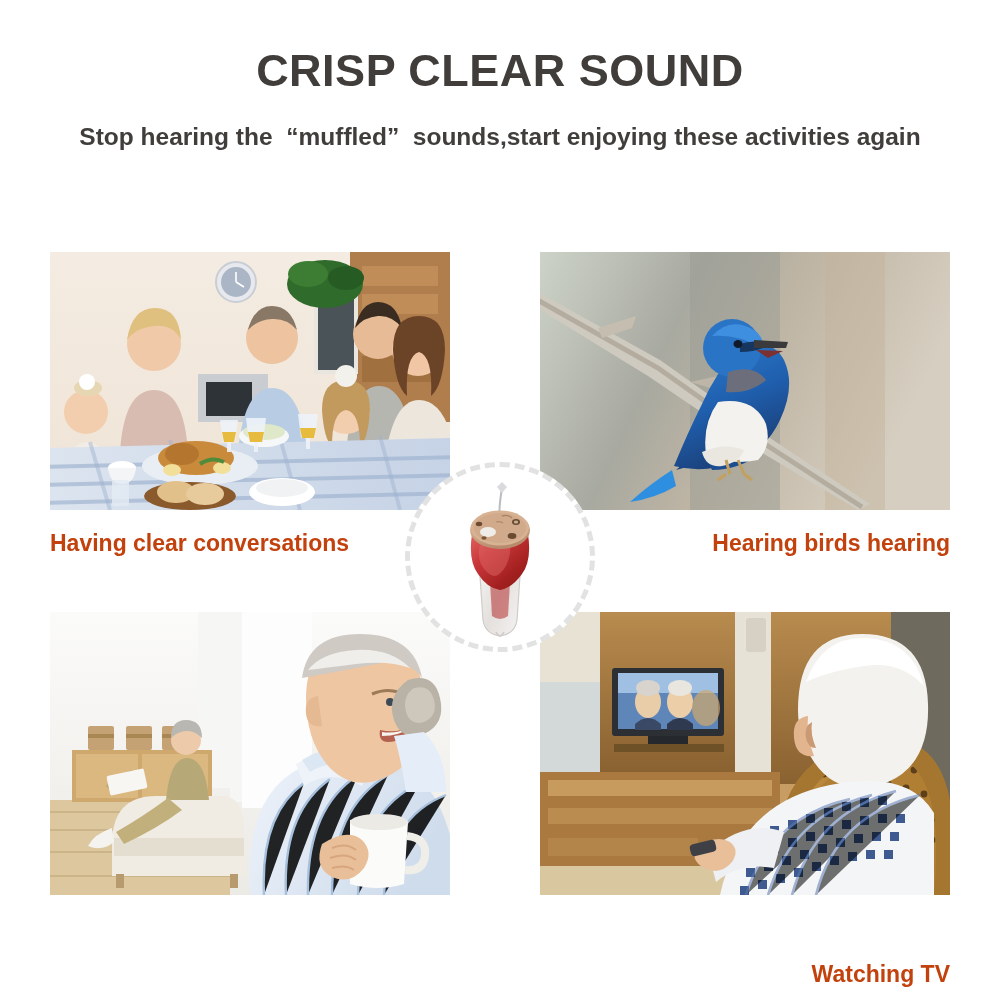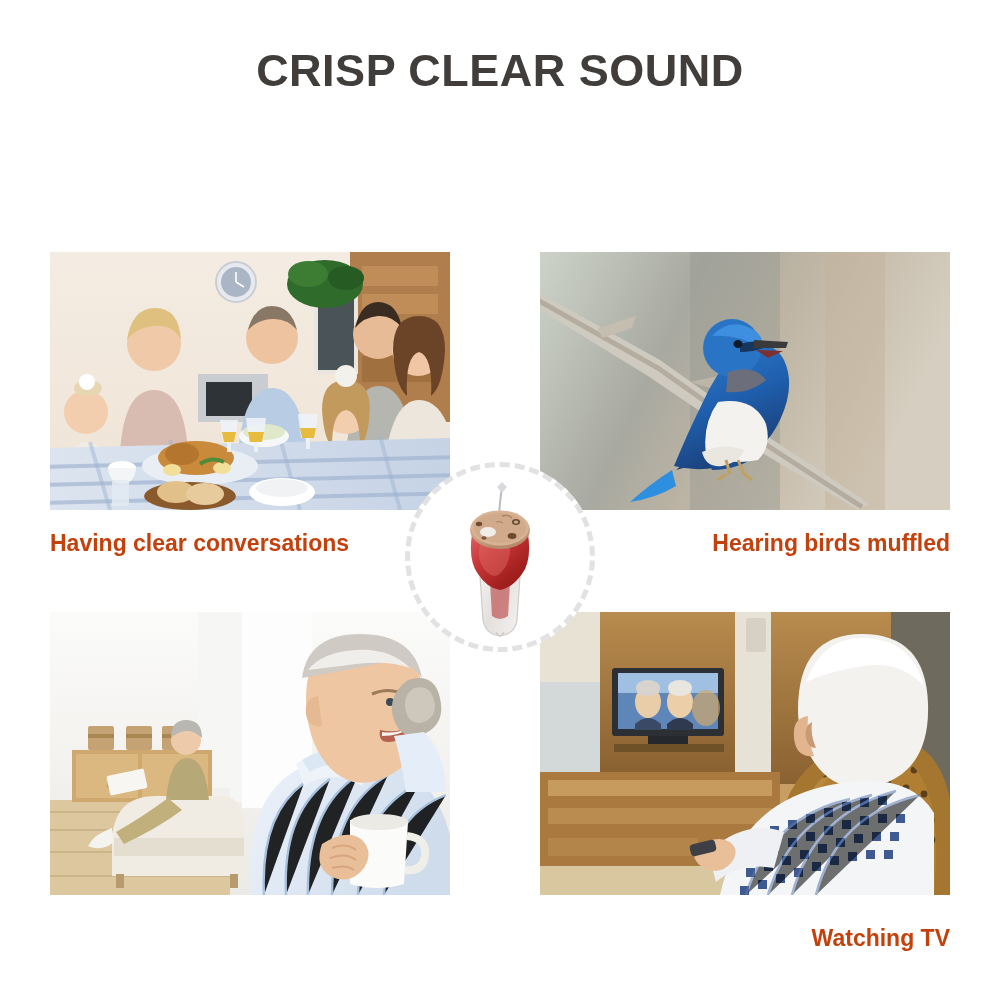--- a/index.html
+++ b/index.html
@@ -59,21 +59,21 @@
   .caption {
     position: absolute;
     font-size: 23px;
     font-weight: bold;
     color: #c2410c;
     white-space: nowrap;
   }
   .cap-tl { left: 50px;  top: 530px; text-align: left; }
   .cap-tr { right: 50px; top: 530px; text-align: right; }
   .cap-bl { left: 50px;  top: 913px; text-align: left; }
-  .cap-br { right: 50px; top: 925px; text-align: center; }
+  .cap-br { right: 50px; top: 961px; text-align: center; }
 
   
   .badge {
     position: absolute;
     left: 405px;
     top: 462px;
     width: 190px;
     height: 190px;
     border-radius: 50%;
     background: #ffffff;
@@ -90,20 +90,21 @@
 
   
   .scene { position: absolute; inset: 0; }
 </style>
 </head>
 <body>
 
 <div class="page">
 
   <div class="headline">CRISP CLEAR SOUND</div>
+  <div class="subhead">Stop hearing the  “muffled”  sounds,start enjoying these activities again</div>
 
   <div class="cell cell-tl">
     <div class="photo" style="width:100%;height:100%">
       <svg class="scene" viewBox="0 0 400 258" preserveAspectRatio="none">
         <defs>
           <linearGradient id="wallG" x1="0" y1="0" x2="0" y2="1">
             <stop offset="0" stop-color="#f4ece2"></stop>
               <stop offset="1" stop-color="#efe3d6"></stop>
           </linearGradient>
           <linearGradient id="clothG" x1="0" y1="0" x2="1" y2="0">
@@ -254,21 +255,21 @@
         <path d="M162 200 q22 -10 42 -2 q-4 12 -22 16 q-16 2 -20 -14 Z" fill="#e9e7e0"></path>
         <g stroke="#c2a05e" stroke-width="3" fill="none">
           <path d="M186 208 L190 222"></path>
             <path d="M198 208 L204 222"></path>
           <path d="M186 222 L178 228"></path>
             <path d="M204 222 L212 228"></path>
         </g>
       </svg>
     </div>
   </div>
-  <div class="caption cap-tr">Hearing birds muffled</div>
+  <div class="caption cap-tr">Hearing birds hearing</div>
 
   <div class="cell cell-bl">
     <div class="photo" style="width:100%;height:100%">
       <svg class="scene" viewBox="0 0 400 283" preserveAspectRatio="none">
         <defs>
           <linearGradient id="roomG" x1="0" y1="0" x2="0" y2="1">
             <stop offset="0" stop-color="#fbfbfa"></stop>
               <stop offset="1" stop-color="#eceae5"></stop>
           </linearGradient>
           <linearGradient id="shirtG" x1="0" y1="0" x2="1" y2="0.4">

